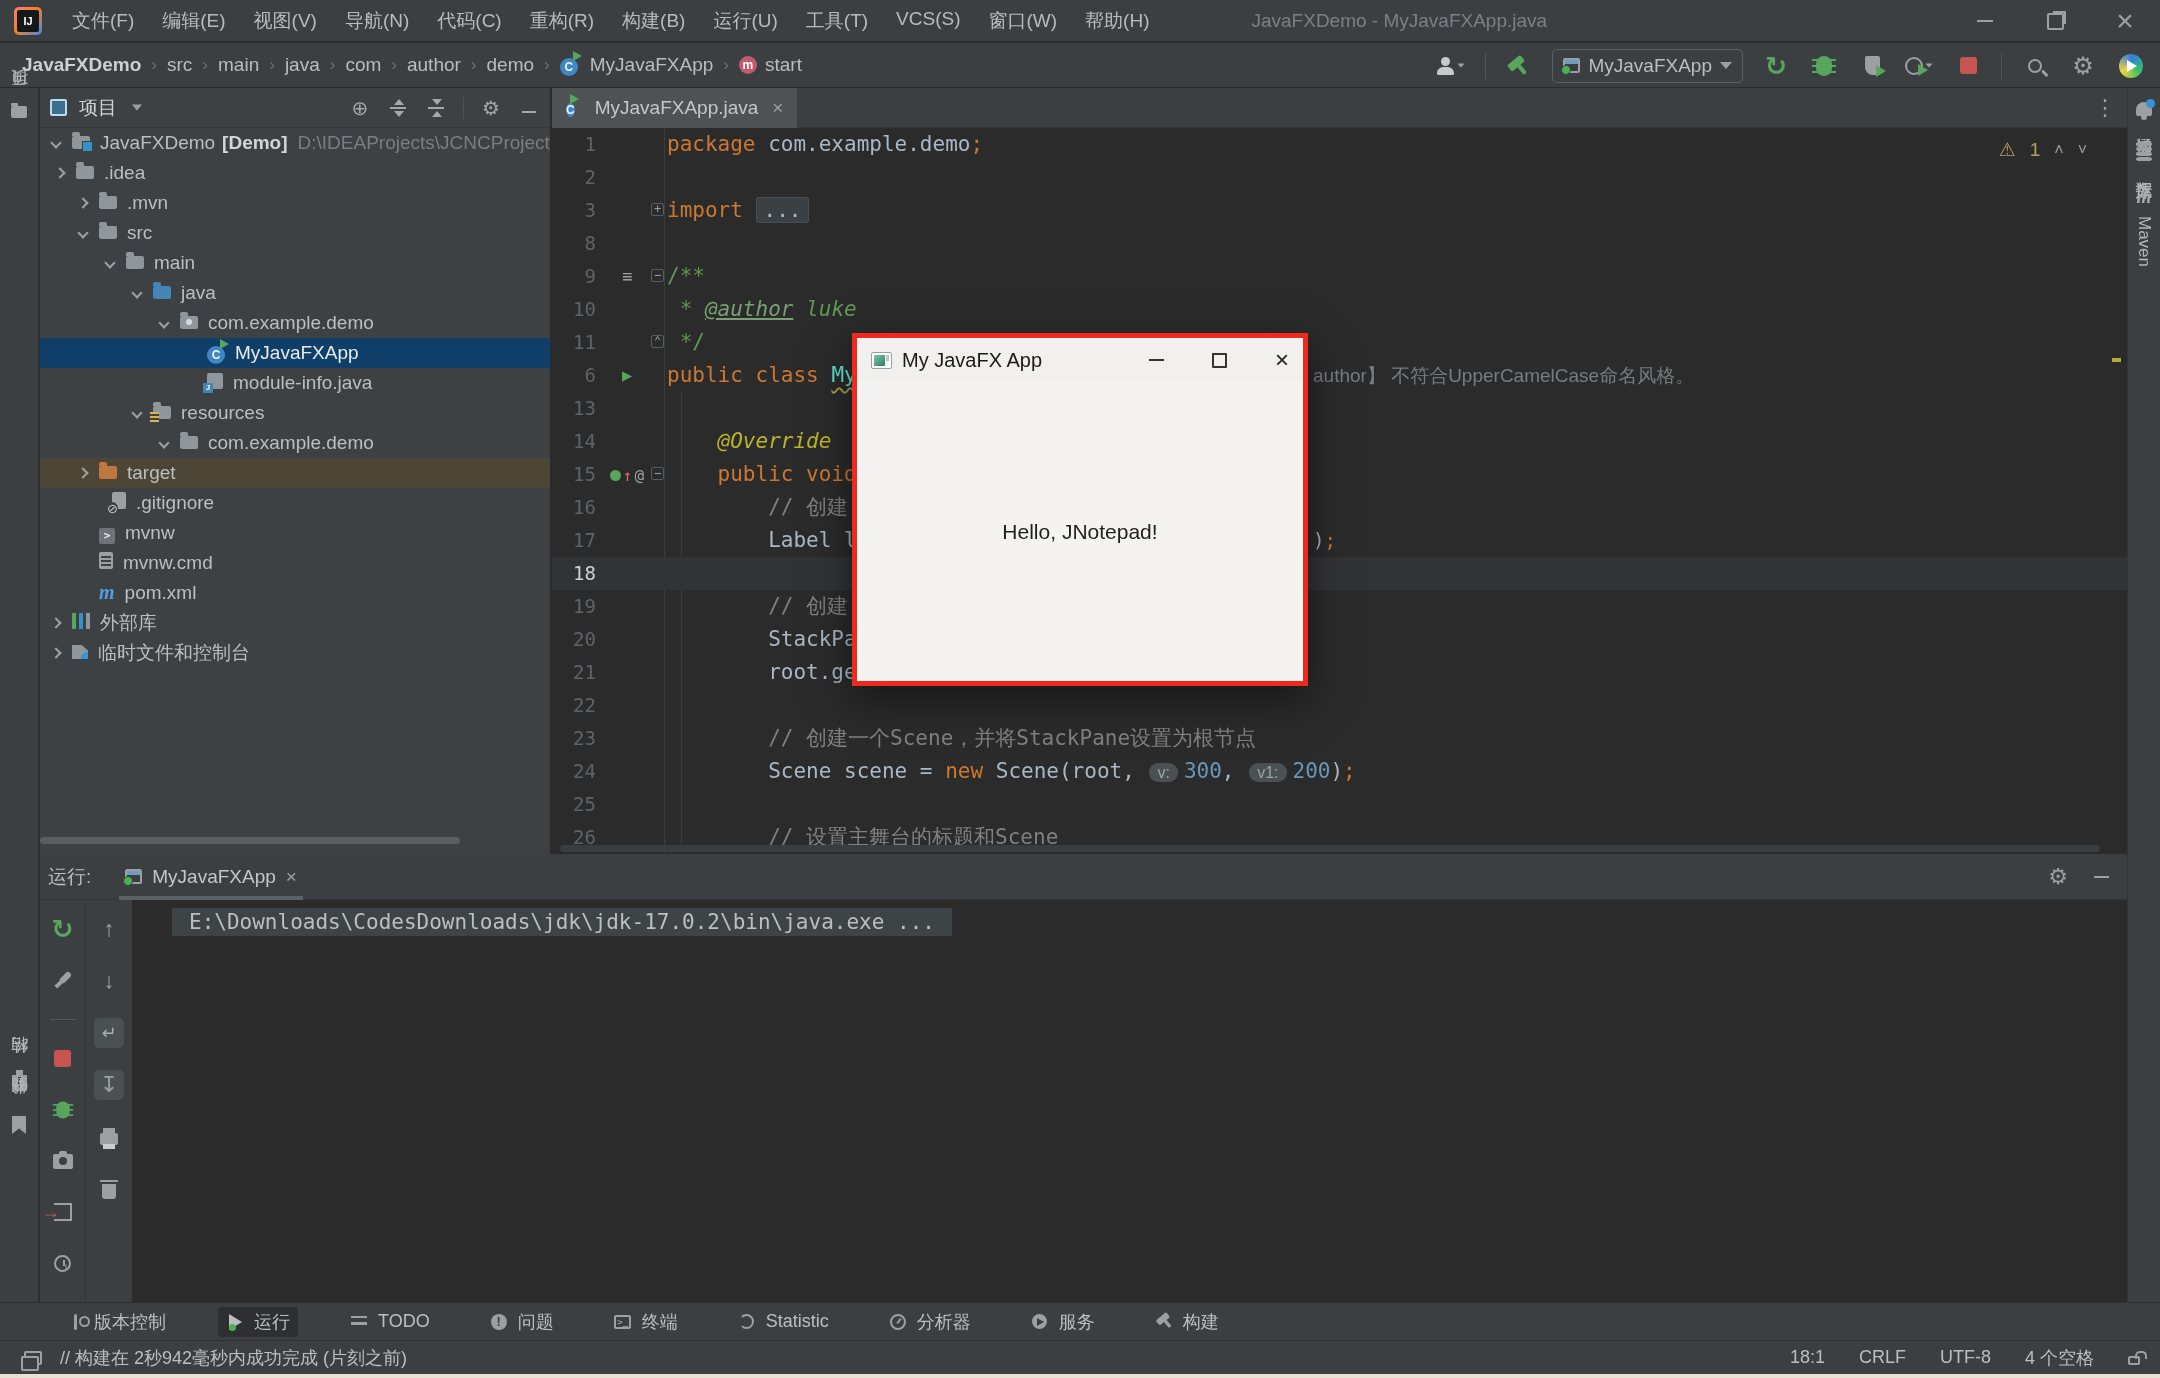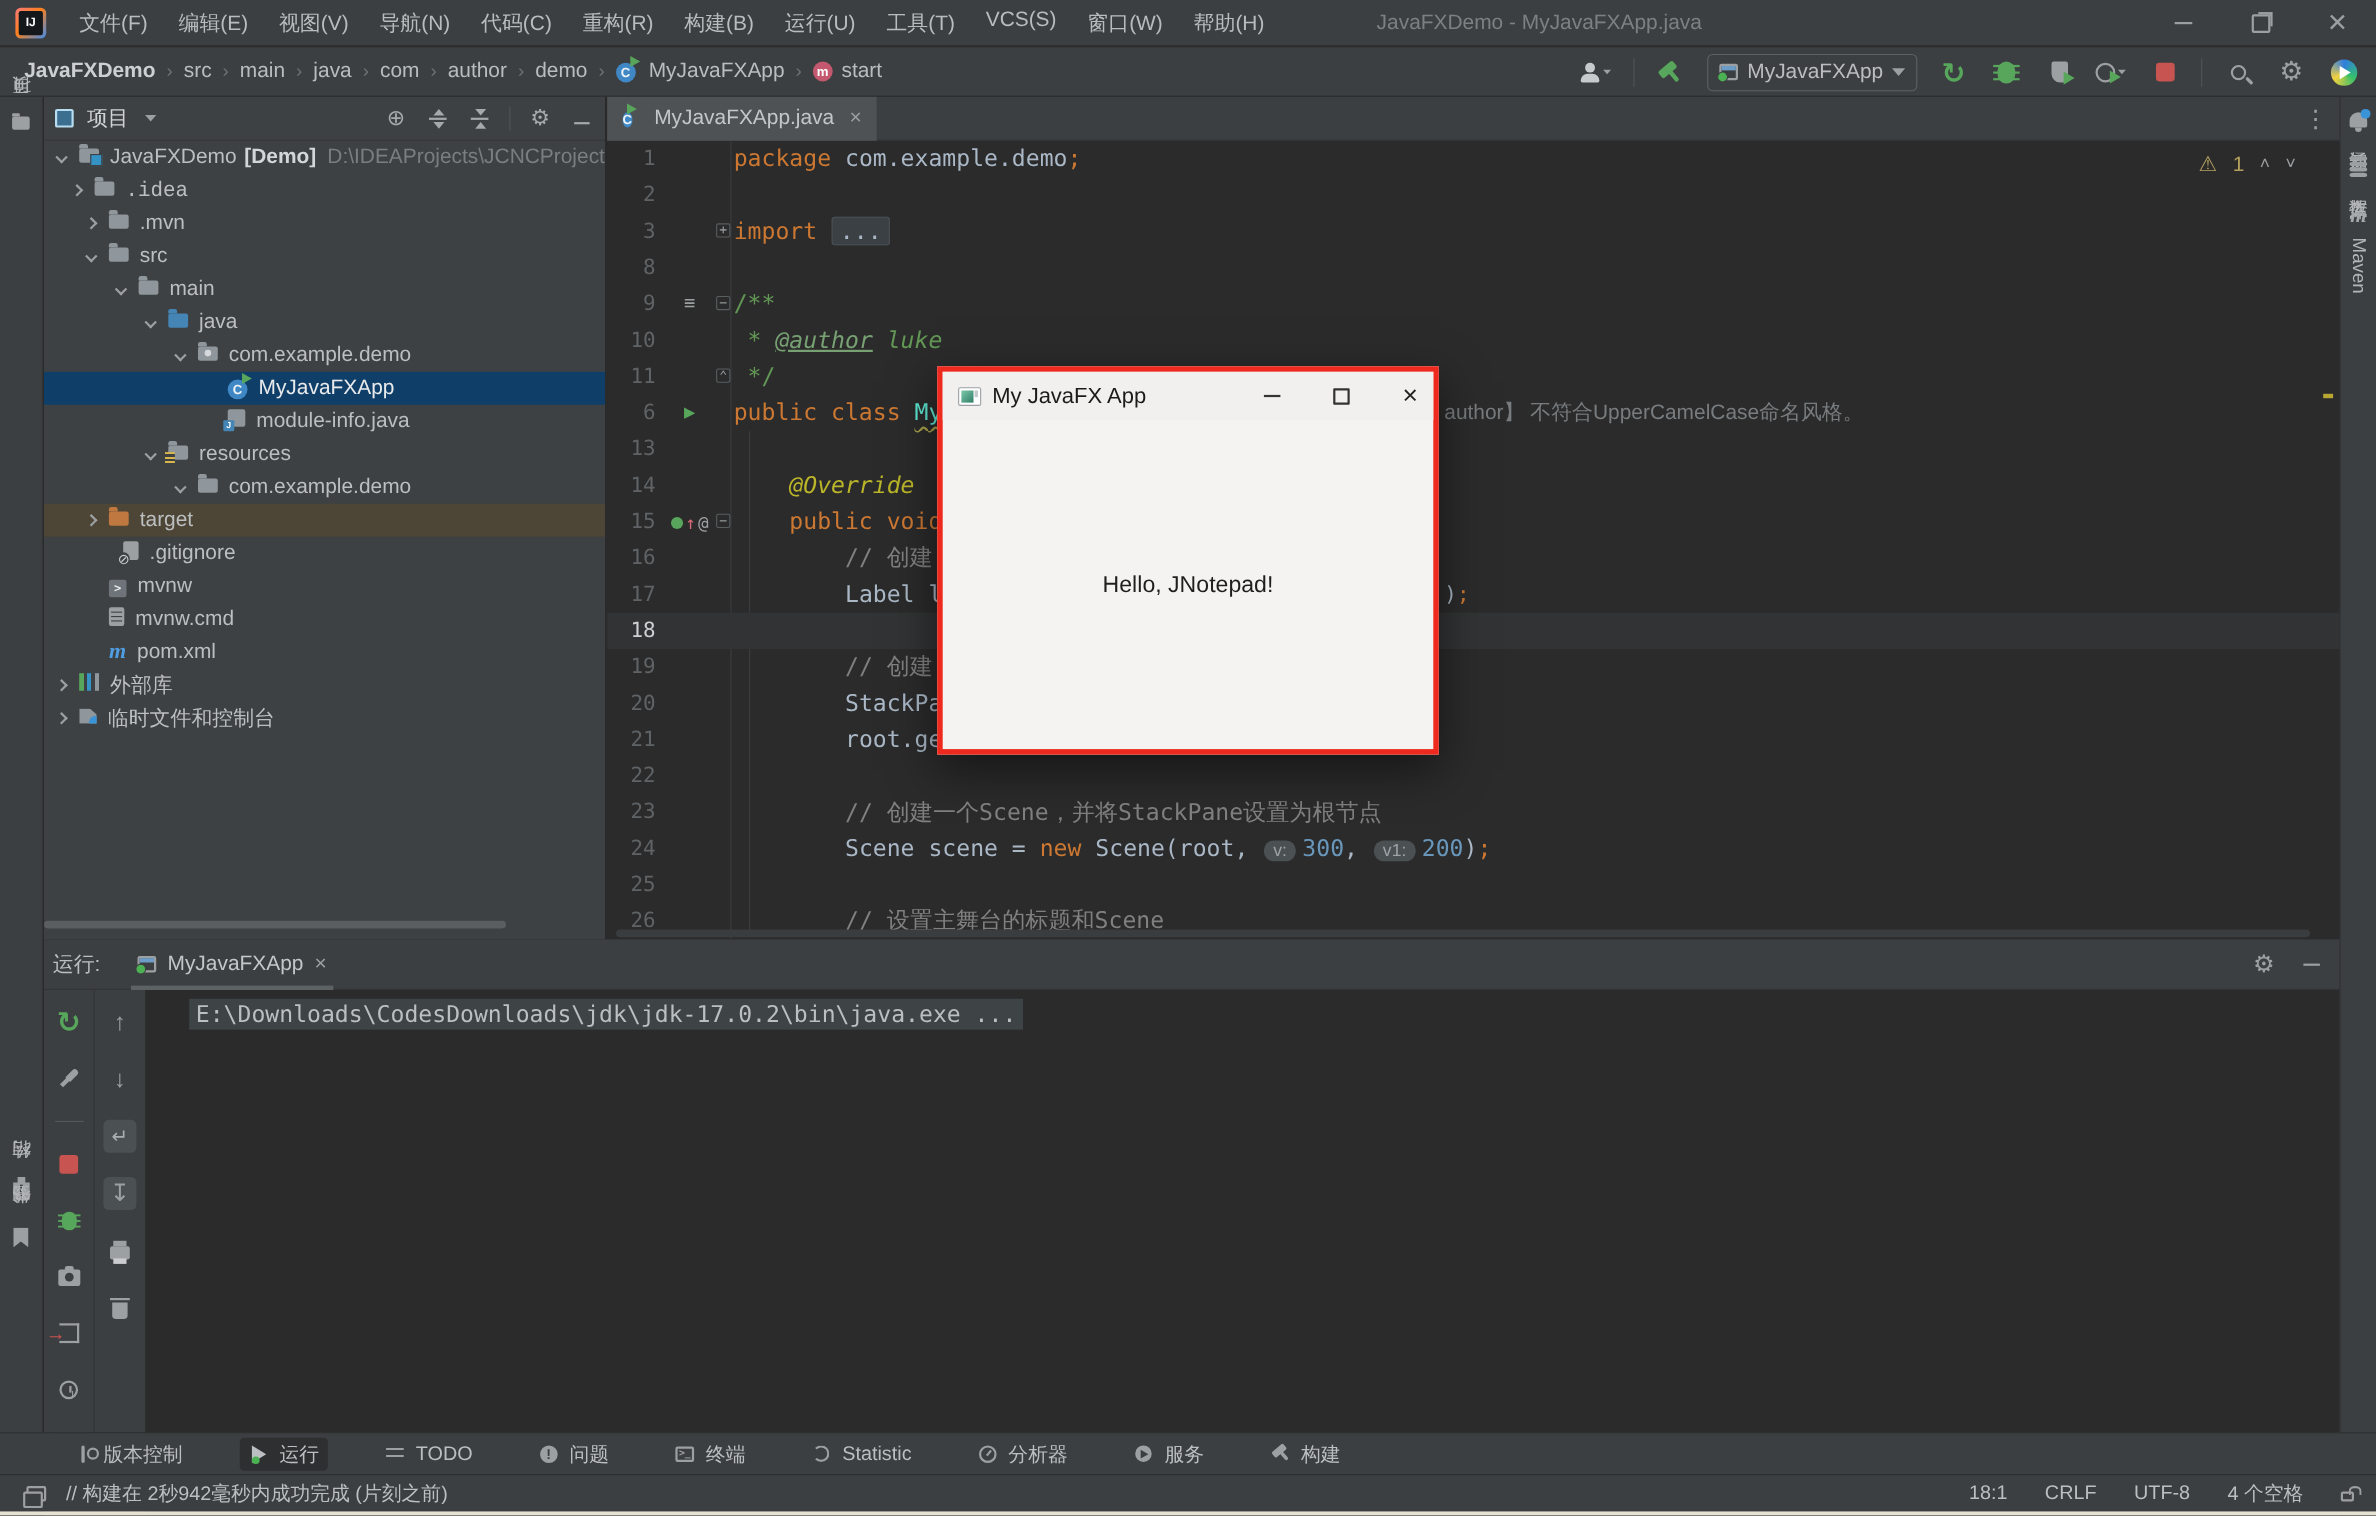--- a/index.html
+++ b/index.html
@@ -198,21 +198,21 @@
   .ic-pin{width:8px;height:8px;background:#9da0a2;border-radius:50%;position:relative;transform:rotate(40deg);}
   .ic-pin::after{content:"";position:absolute;left:3px;top:7px;width:2px;height:10px;background:#9da0a2;}
   .ic-wrap{font-size:18px;color:#abaeb0;}
   .ic-print{width:18px;height:12px;background:#9da0a2;border-radius:2px;position:relative;margin-top:4px;}
   .ic-print::before{content:"";position:absolute;left:3px;top:-5px;width:12px;height:5px;background:#9da0a2;}
   .ic-print::after{content:"";position:absolute;left:3px;bottom:-4px;width:12px;height:5px;background:#caccce;}
   .ic-trash{width:14px;height:15px;background:#9da0a2;border-radius:0 0 3px 3px;position:relative;margin-top:4px;}
   .ic-trash::before{content:"";position:absolute;left:-2px;top:-4px;width:18px;height:2.5px;background:#9da0a2;}
   .console{position:absolute;left:92px;top:46px;right:0;bottom:0;background:#2b2b2b;padding:10px 0 0 40px;
            font-family:"DejaVu Sans Mono",monospace;font-size:21px;color:#bcbfc1;}
-  .console .sel{background:#3e4446;padding:2px 6px;}
+  .console .sel{background:#3e4446;padding:2px 17px;}
   
   .bottombar{position:absolute;left:0;top:1302px;width:2160px;height:38px;background:#3c3f41;border-top:1px solid #2c2e2f;
              display:flex;align-items:center;padding-left:58px;gap:44px;font-size:18px;}
   .bb-item{display:flex;align-items:center;gap:10px;height:30px;padding:0 8px;border-radius:4px;color:#bcbfc1;}
   .bb-item.active{background:#2d2f30;}
   .bb-ic{width:18px;height:18px;display:flex;align-items:center;justify-content:center;color:#9da0a2;position:relative;}
   .bi-branch{width:3px;height:16px;background:#9da0a2;border-radius:2px;position:relative;}
   .bi-branch::after{content:"";position:absolute;left:5px;top:2px;width:7px;height:7px;border:2.5px solid #9da0a2;border-radius:50%;}
   .bi-run{width:0;height:0;border-left:13px solid #bcbfc1;border-top:8px solid transparent;border-bottom:8px solid transparent;position:relative;}
   .bi-run::after{content:"";position:absolute;left:-13px;top:2px;width:7px;height:7px;border-radius:50%;background:#4bb153;}
@@ -390,21 +390,21 @@
       </div>
     </div>
     <div class="tree" id="tree">
         <div class="tree-row" style="padding-left: 12px;">
           <span class="chev down"></span>
           <span class="tico"><span class="ic-folder proj" style="display: inline-block;"></span></span>
           <span>JavaFXDemo</span>
           <span class="tree-suffix">[Demo]</span>
           <span class="tree-path">D:\IDEAProjects\JCNCProjects\</span>
         </div>
-        <div class="tree-row" style="padding-left: 26px; font-family: Liberation Mono, monospace;">
+        <div class="tree-row" style="padding-left: 16px;">
           <span class="chev right"></span>
           <span class="tico"><span class="ic-folder" style="display: inline-block;"></span></span>
           <span>.idea</span>
         </div>
         <div class="tree-row" style="padding-left: 39px;">
           <span class="chev right"></span>
           <span class="tico"><span class="ic-folder" style="display: inline-block;"></span></span>
           <span>.mvn</span>
         </div>
         <div class="tree-row" style="padding-left: 39px;">

